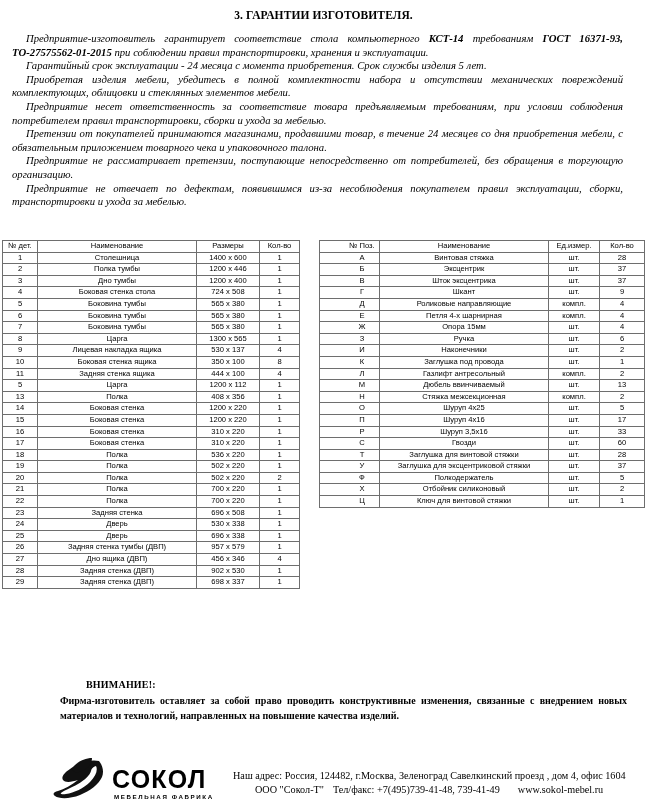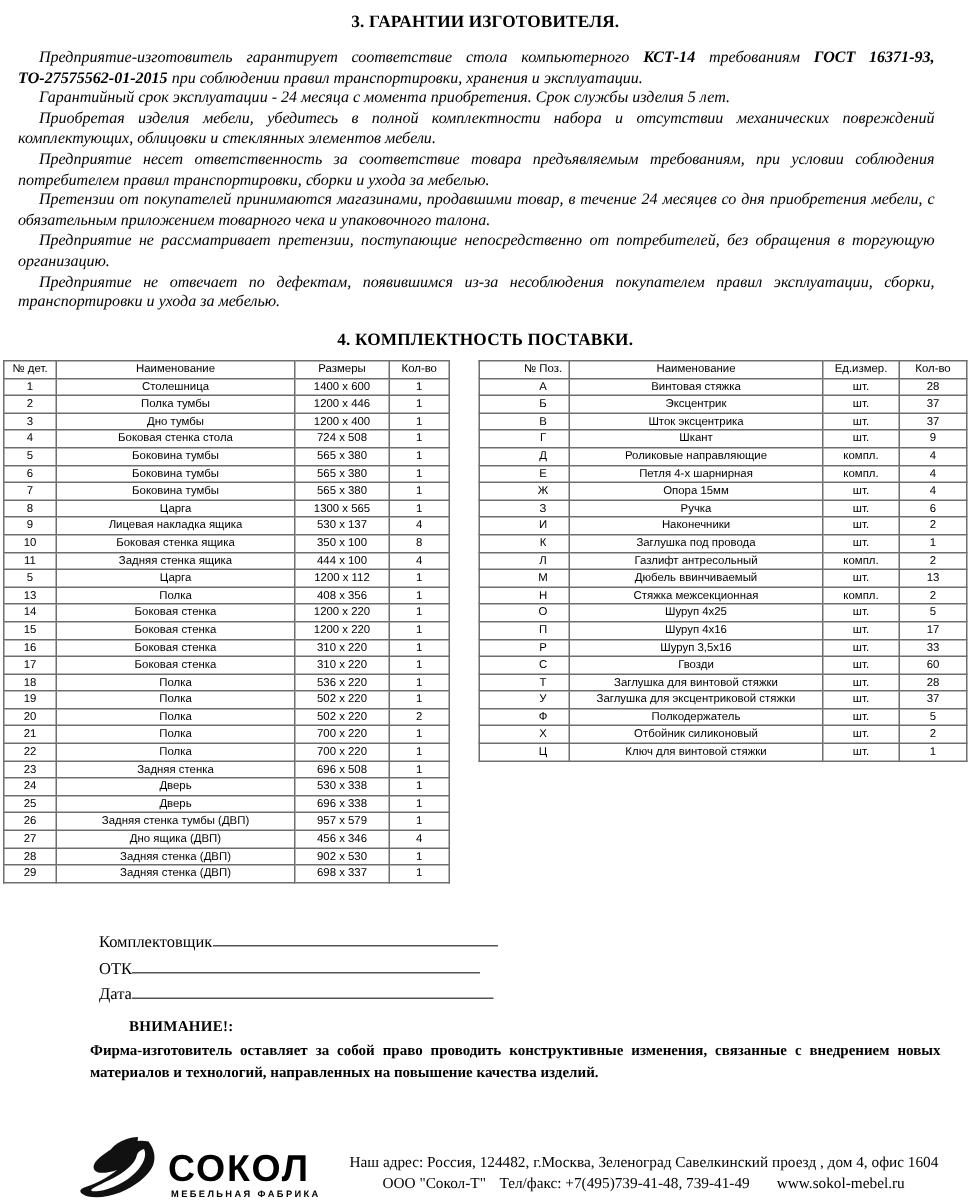--- a/index.html
+++ b/index.html
@@ -187,21 +187,20 @@
   <div class="prose">
     <p><span>Предприятие-изготовитель  гарантирует соответствие  стола  компьютерного </span><b>КСТ-14</b><span>  требованиям </span><b>ГОСТ 16371-93, ТО-27575562-01-2015</b><span> при соблюдении  правил транспортировки, хранения  и эксплуатации.</span></p>
     <p>Гарантийный срок эксплуатации - 24 месяца с момента приобретения. Срок службы изделия 5 лет.</p>
     <p>Приобретая изделия мебели, убедитесь в полной  комплектности  набора  и  отсутствии  механических повреждений комплектующих, облицовки и стеклянных элементов мебели.</p>
     <p>Предприятие несет ответственность за соответствие товара предъявляемым требованиям, при условии соблюдения потребителем правил транспортировки, сборки и ухода за мебелью.</p>
     <p>Претензии от покупателей принимаются магазинами, продавшими товар, в течение 24 месяцев  со дня приобретения мебели, с обязательным приложением товарного чека и упаковочного талона.</p>
     <p>Предприятие  не  рассматривает претензии, поступающие  непосредственно от  потребителей, без обращения в торгующую организацию.</p>
     <p>Предприятие  не  отвечает  по  дефектам,  появившимся  из-за  несоблюдения покупателем правил эксплуатации, сборки, транспортировки и ухода за мебелью.</p>
   </div>
 
-  <h2 class="section-heading" id="heading-completeness">4. КОМПЛЕКТНОСТЬ ПОСТАВКИ.</h2>
 
   <div class="tables-wrap">
 
     <table class="parts" id="table-parts">
       <thead>
         <tr>
           <th class="c-num">№ дет.</th>
           <th class="c-name">Наименование</th>
           <th class="c-size">Размеры</th>
           <th class="c-qty">Кол-во</th>
@@ -525,34 +524,20 @@
             <td class="c-pos">Ц</td>
             <td class="c-name">Ключ для винтовой стяжки</td>
             <td class="c-unit">шт.</td>
             <td class="c-qty">1</td>
           </tr>
         </tbody>
     </table>
 
   </div>
 
-  <div class="sign-block">
-    <div class="sign-row">
-      <span class="sign-label">Комплектовщик</span>
-      <span class="sign-line"></span>
-    </div>
-    <div class="sign-row">
-      <span class="sign-label">ОТК</span>
-      <span class="sign-line" style="width:232px"></span>
-    </div>
-    <div class="sign-row">
-      <span class="sign-label">Дата</span>
-      <span class="sign-line" style="width:241px"></span>
-    </div>
-  </div>
 
   <div class="attention">
     <div class="att-title">ВНИМАНИЕ!:</div>
     <div class="att-body">Фирма-изготовитель оставляет за собой право проводить конструктивные изменения, связанные с внедрением новых материалов и технологий, направленных на повышение качества изделий.</div>
   </div>
 
   <div class="footer">
     <div class="logo">
       <svg width="60" height="46" viewBox="0 0 60 46">
         <path d="M47 3 C38 1, 26 5, 18 11 C12 15, 9 19, 11 22 C13 25, 20 24, 26 22

